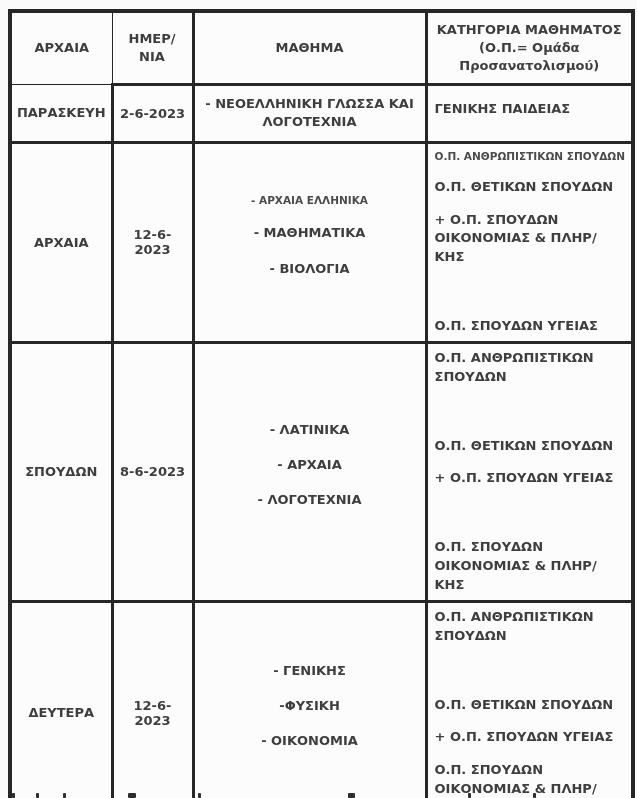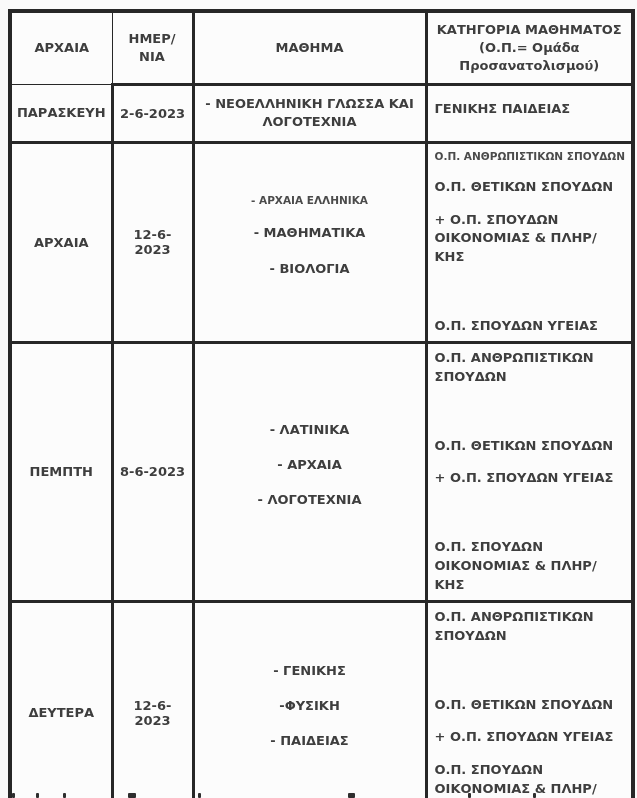--- a/index.html
+++ b/index.html
@@ -152,21 +152,21 @@
     <td class="category-cell">
       <div class="cat-stack">
               <div class="category-line small nowrap">Ο.Π. ΑΝΘΡΩΠΙΣΤΙΚΩΝ ΣΠΟΥΔΩΝ</div>
               <div class="category-line gap-normal">Ο.Π. ΘΕΤΙΚΩΝ ΣΠΟΥΔΩΝ</div>
               <div class="category-line gap-normal">+ Ο.Π. ΣΠΟΥΔΩΝ ΟΙΚΟΝΟΜΙΑΣ &amp; ΠΛΗΡ/ΚΗΣ</div>
               <div class="category-line gap-large">Ο.Π. ΣΠΟΥΔΩΝ ΥΓΕΙΑΣ</div>
             </div>
     </td>
   </tr>
         <tr>
-    <td class="day-cell">ΠΕΜΠΤΗ</td>
+    <td class="day-cell">ΣΠΟΥΔΩΝ</td>
     <td class="date-cell">8-6-2023</td>
     <td class="subject-cell">
       <div class="sub-stack multi">
               <div class="subject-line">- ΛΑΤΙΝΙΚΑ</div>
               <div class="subject-line">- ΑΡΧΑΙΑ</div>
               <div class="subject-line">- ΛΟΓΟΤΕΧΝΙΑ</div>
             </div>
     </td>
     <td class="category-cell">
       <div class="cat-stack">
@@ -177,21 +177,21 @@
             </div>
     </td>
   </tr>
         <tr>
     <td class="day-cell">ΔΕΥΤΕΡΑ</td>
     <td class="date-cell">12-6-2023</td>
     <td class="subject-cell">
       <div class="sub-stack multi">
               <div class="subject-line">- ΓΕΝΙΚΗΣ</div>
               <div class="subject-line">-ΦΥΣΙΚΗ</div>
-              <div class="subject-line">- ΠΑΙΔΕΙΑΣ</div>
+              <div class="subject-line">- ΟΙΚΟΝΟΜΙΑ</div>
             </div>
     </td>
     <td class="category-cell">
       <div class="cat-stack">
               <div class="category-line">Ο.Π. ΑΝΘΡΩΠΙΣΤΙΚΩΝ ΣΠΟΥΔΩΝ</div>
               <div class="category-line gap-large">Ο.Π. ΘΕΤΙΚΩΝ ΣΠΟΥΔΩΝ</div>
               <div class="category-line gap-normal">+ Ο.Π. ΣΠΟΥΔΩΝ ΥΓΕΙΑΣ</div>
               <div class="category-line gap-normal">Ο.Π. ΣΠΟΥΔΩΝ ΟΙΚΟΝΟΜΙΑΣ &amp; ΠΛΗΡ/ΚΗΣ</div>
             </div>
     </td>

